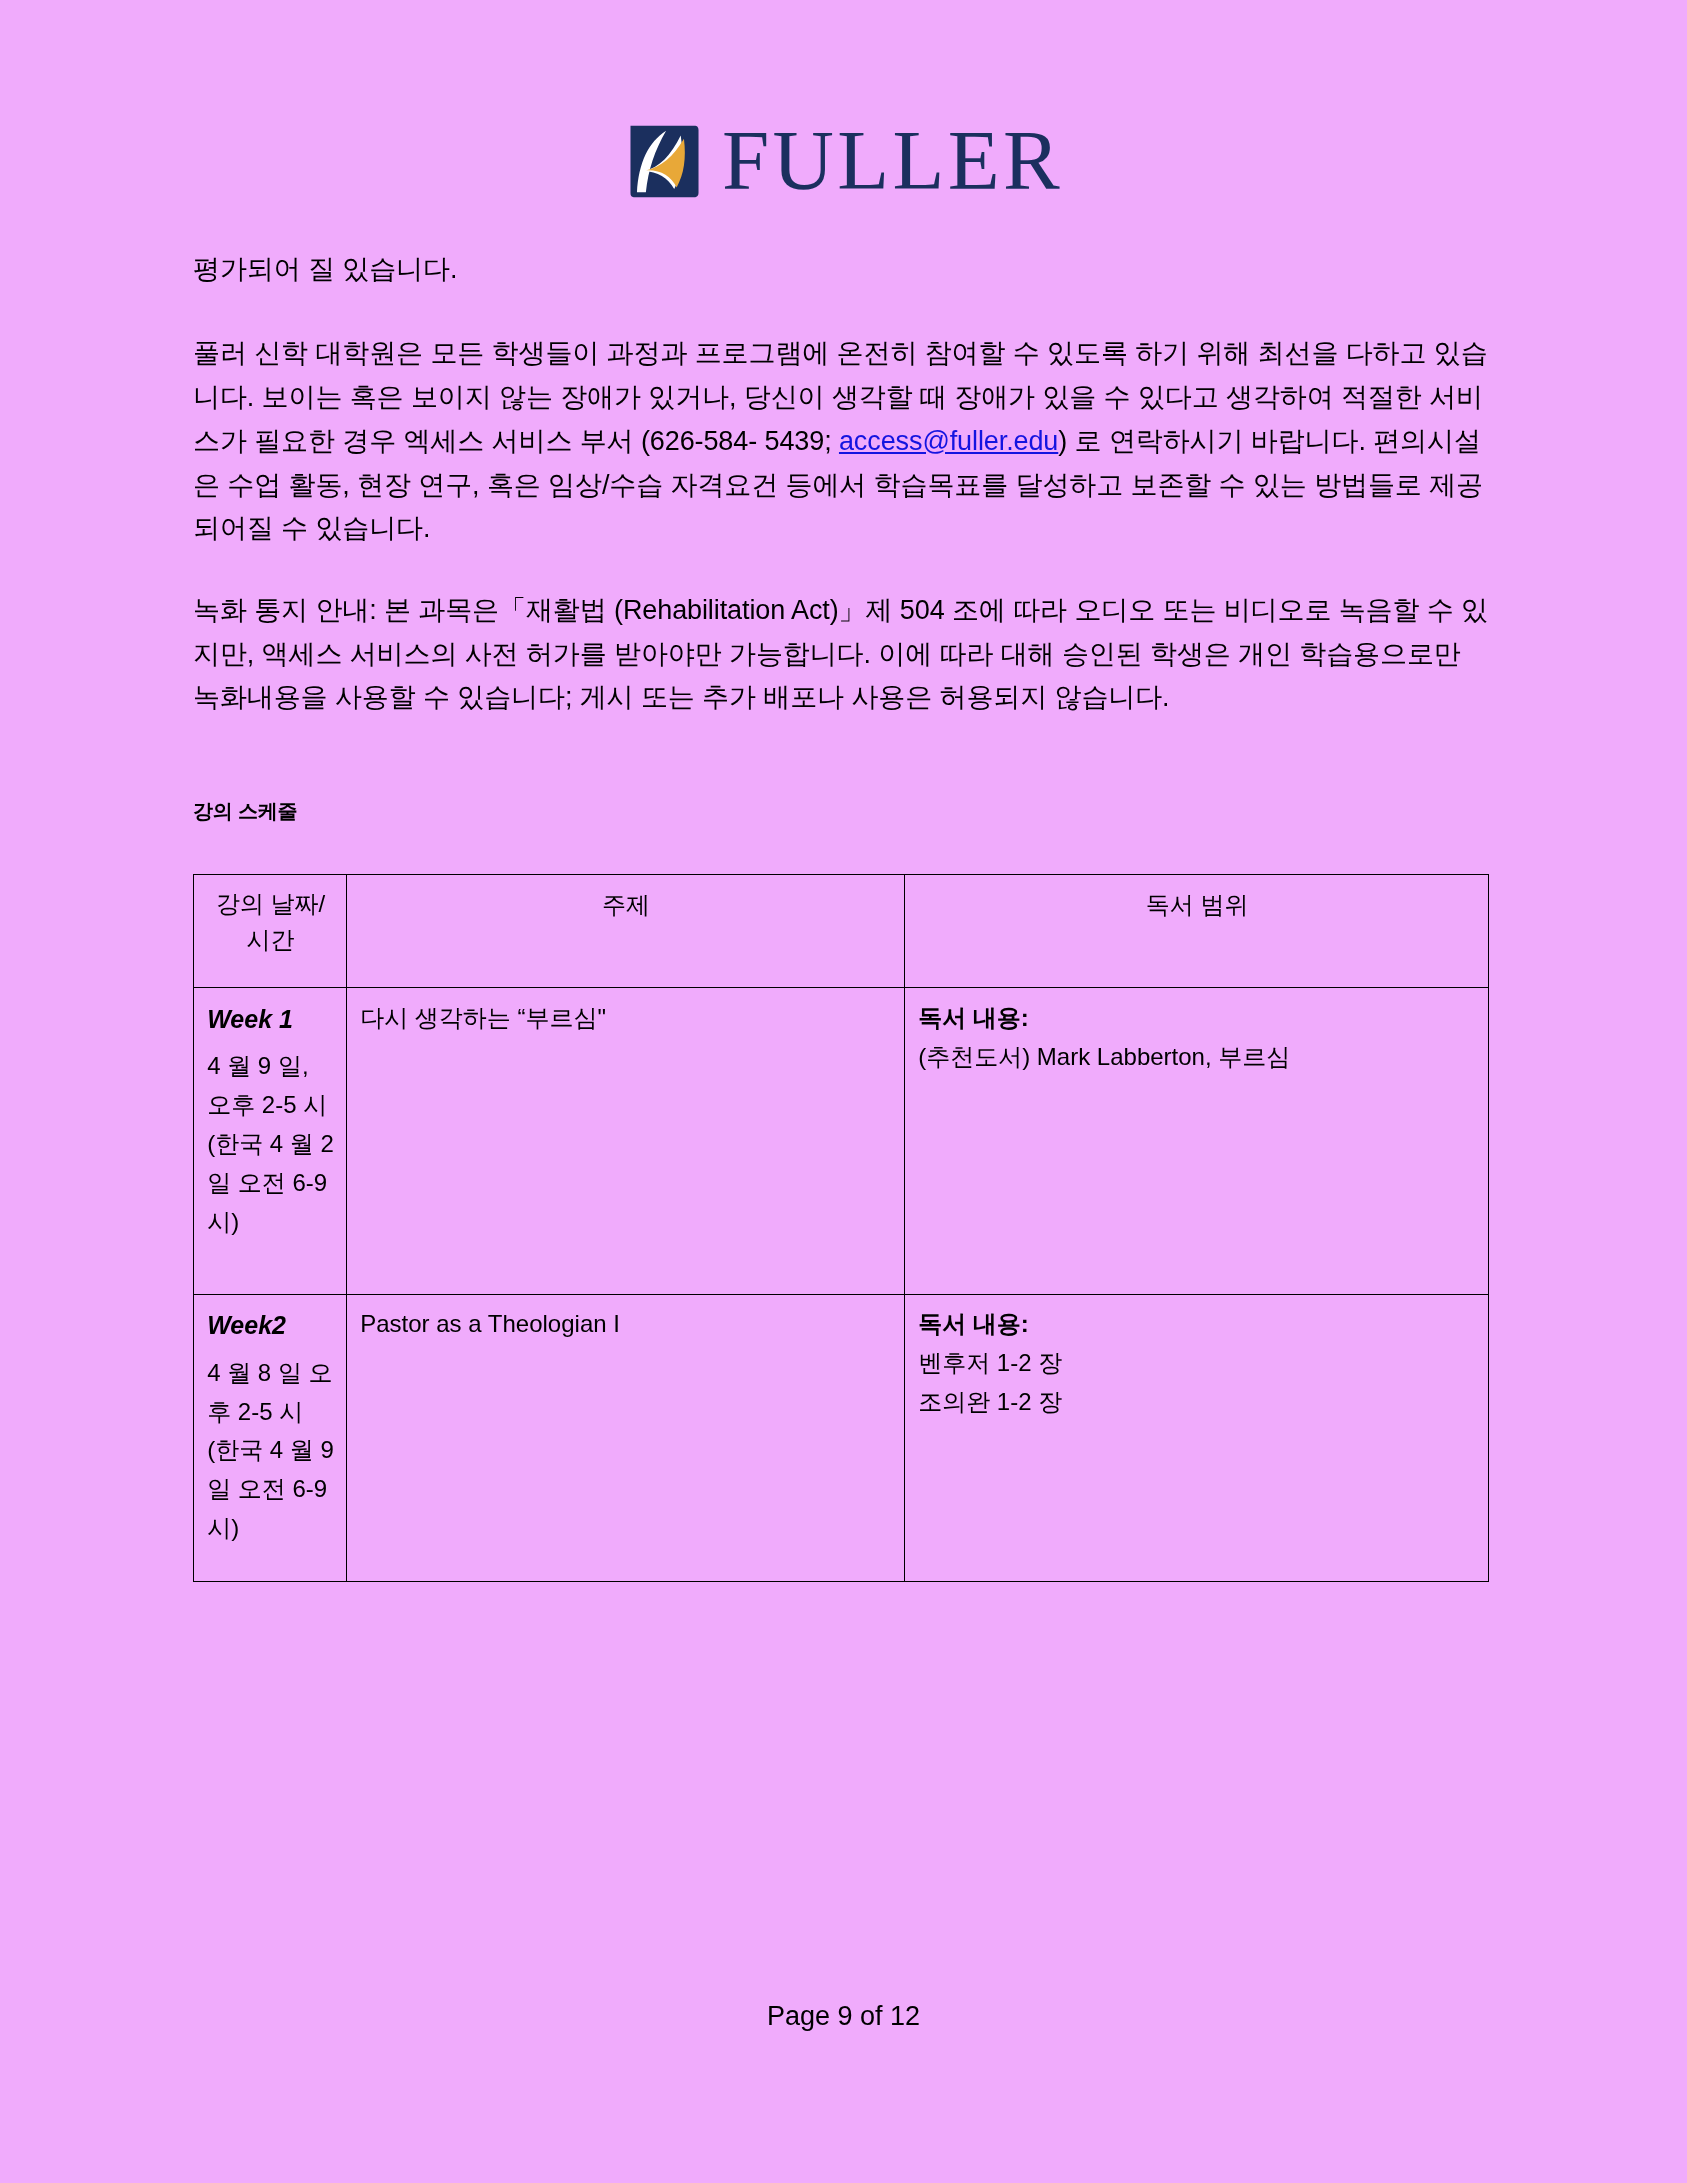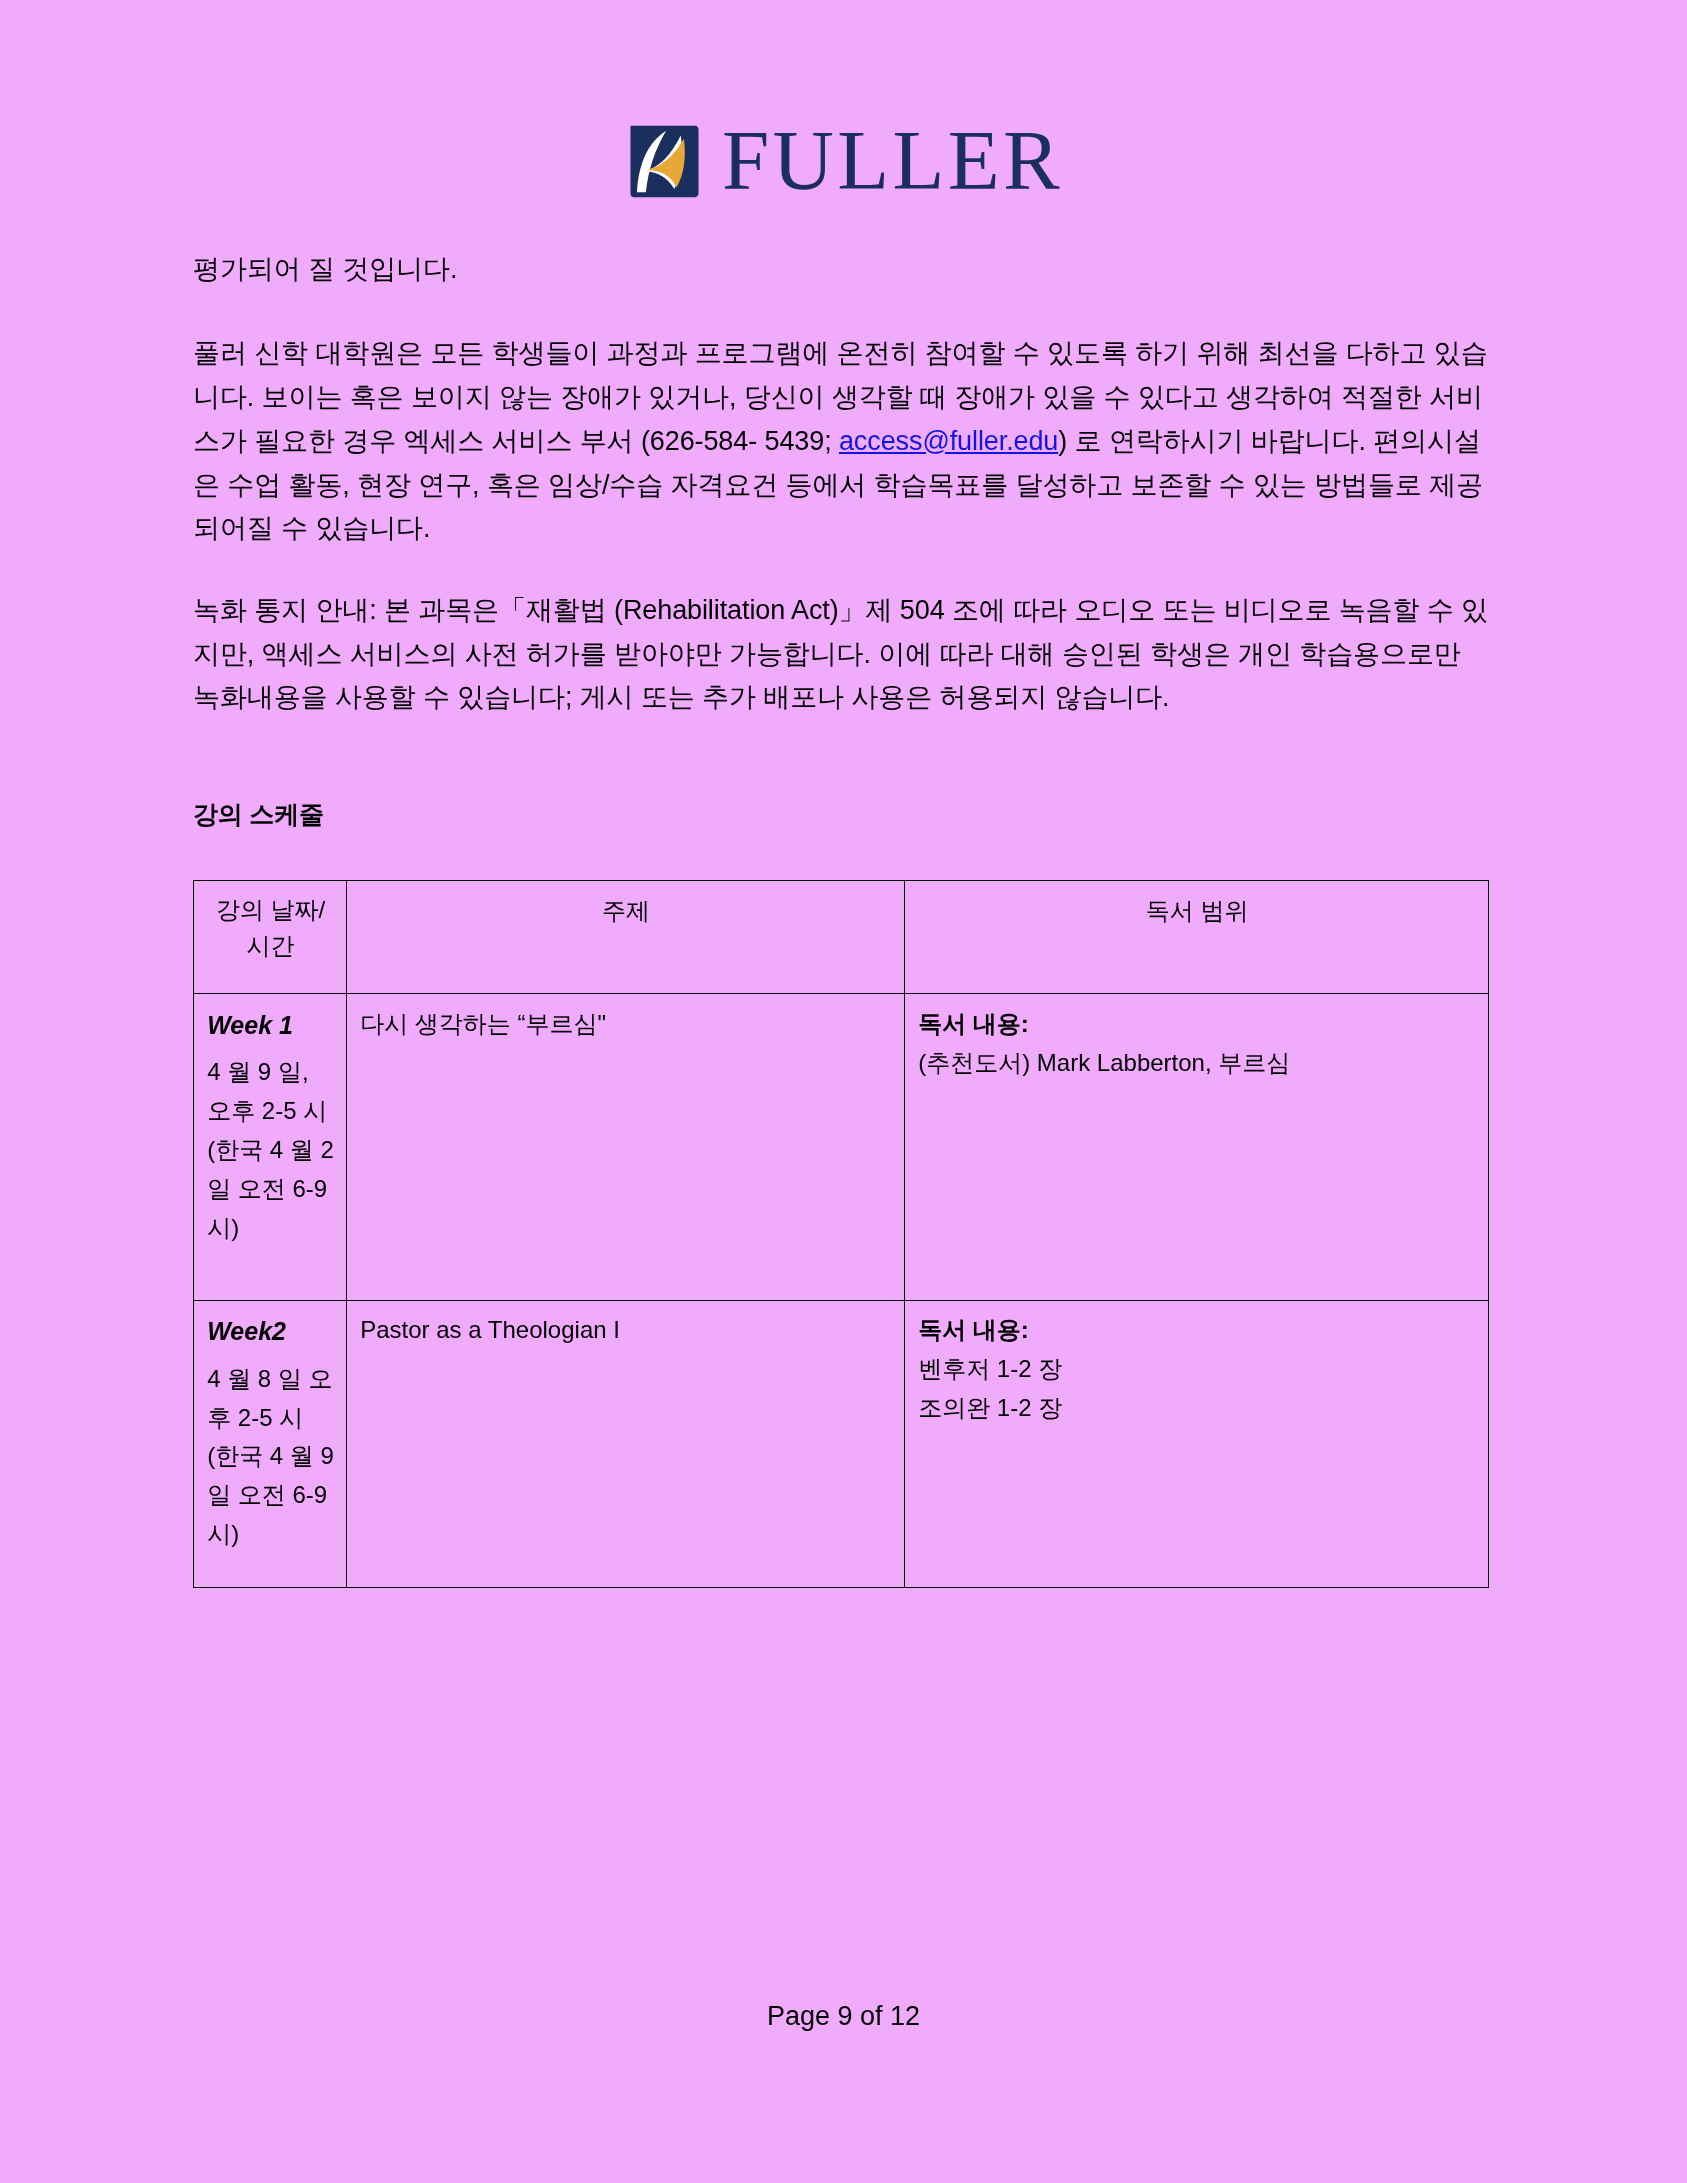--- a/index.html
+++ b/index.html
@@ -65,21 +65,21 @@
   .gap-lg { height: 78px; }
 
   h3.sub-heading {
     font-size: 27px;
     font-weight: bold;
     font-style: italic;
     margin: 0 0 4px 0;
     letter-spacing: -0.2px;
   }
   h2.section-heading {
-    font-size: 25px;
+    font-size: 20px;
     font-weight: bold;
     margin: 0;
     letter-spacing: -0.2px;
   }
   a.maillink {
     color: #1414e0;
     text-decoration: underline;
   }
 
   
@@ -164,21 +164,21 @@
         <path d="M16,88 C18,52 30,26 52,12 L52,12 C38,36 30,60 27,88 Z" fill="#ffffff"></path>
         <path d="M70,18 C74,44 72,66 62,84 C54,70 42,62 24,62 C44,58 58,42 70,18 Z" fill="#ffffff"></path>
         <path d="M74,22 C77,46 74,66 65,82 C58,68 45,60 27,61 C46,57 61,44 74,22 Z" fill="#e8a838"></path>
       </svg>
       <div class="logo-word">FULLER</div>
     </div>
   </div>
 
   <div class="content">
 
-    <p class="body">평가되어 질 것입니다.</p>
+    <p class="body">평가되어 질 있습니다.</p>
 
     <div class="gap-md"></div>
 
 
     <p class="body"><span>풀러 신학 대학원은 모든 학생들이 과정과 프로그램에 온전히 참여할 수 있도록 하기 위해 최선을 다하고 있습니다. 보이는 혹은 보이지 않는 장애가 있거나, 당신이 생각할 때 장애가 있을 수 있다고 생각하여 적절한 서비스가 필요한 경우 엑세스 서비스 부서 (626-584- 5439; </span><a class="maillink" href="#">access@fuller.edu</a><span>) 로 연락하시기 바랍니다. 편의시설은 수업 활동, 현장 연구, 혹은 임상/수습 자격요건 등에서 학습목표를 달성하고 보존할 수 있는 방법들로 제공되어질 수 있습니다.</span></p>
 
     <div class="gap-sm"></div>
 
     <p class="body">녹화 통지 안내: 본 과목은「재활법 (Rehabilitation Act)」제 504 조에 따라 오디오 또는 비디오로 녹음할 수 있지만, 액세스 서비스의 사전 허가를 받아야만 가능합니다. 이에 따라 대해 승인된 학생은 개인 학습용으로만 녹화내용을 사용할 수 있습니다; 게시 또는 추가 배포나 사용은 허용되지 않습니다.</p>
 

